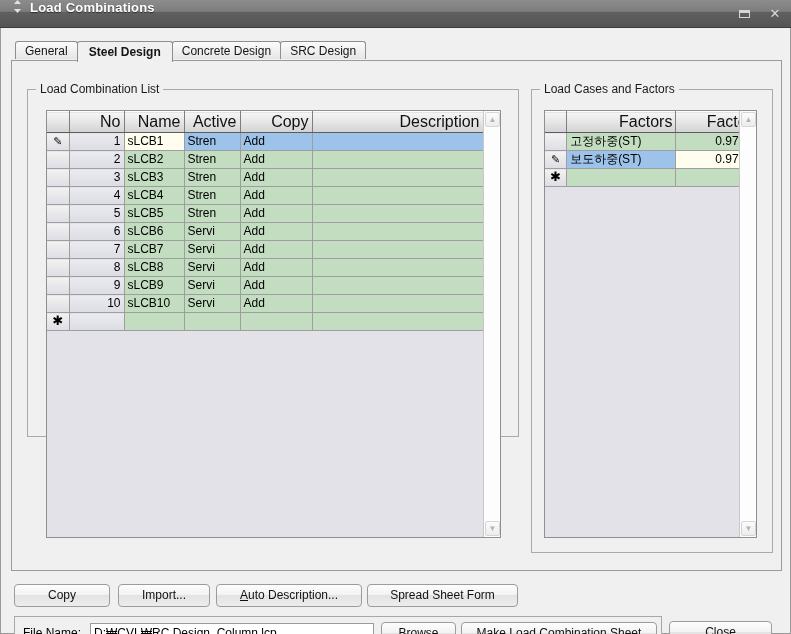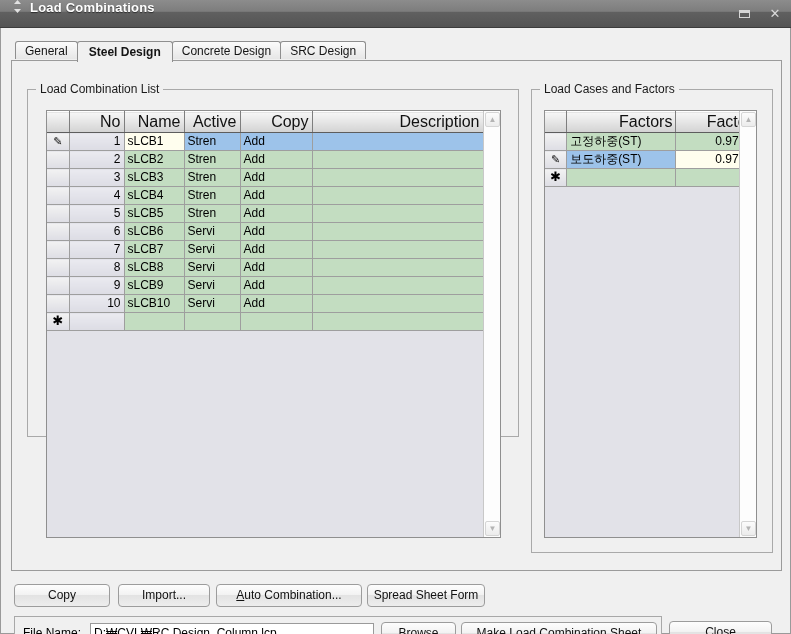--- a/index.html
+++ b/index.html
@@ -267,21 +267,21 @@
     text-align: center;
     line-height: 21px;
     height: 23px;
     white-space: nowrap;
   }
   .btn u { text-decoration: underline; }
 
   #btn-copy    { left: 13px;  top: 556px; width: 96px; }
   #btn-import  { left: 117px; top: 556px; width: 92px; }
   #btn-auto    { left: 215px; top: 556px; width: 146px; }
-  #btn-spread  { left: 366px; top: 556px; width: 118px; }
+  #btn-spread  { left: 366px; top: 556px; width: 151px; }
 
   
   .filebar {
     position: absolute;
     left: 13px; top: 588px;
     width: 648px; height: 34px;
     border: 1px solid #a8a8a8;
     background: #f0f0f0;
     box-sizing: border-box;
   }
@@ -507,21 +507,21 @@
             <div class="sb-arrow up">▲</div>
             <div class="sb-arrow down">▼</div>
           </div>
         </div>
       </div>
 
     </div>
 
     <div class="btn" id="btn-copy">Copy</div>
     <div class="btn" id="btn-import">Import...</div>
-    <div class="btn" id="btn-auto"><u>A</u><span>uto Combination...</span></div>
+    <div class="btn" id="btn-auto"><u>A</u><span>uto Description...</span></div>
     <div class="btn" id="btn-spread">Spread Sheet Form</div>
 
     <div class="filebar">
       <div class="lbl">File Name:</div>
       <div class="fileinput" placeholder="">D:₩CVL₩RC Design_Column.lcp</div>
       <div class="btn inbar" id="btn-browse">Browse</div>
       <div class="btn inbar" id="btn-make">Make Load Combination Sheet</div>
     </div>
 
     <div class="btn" id="btn-close"><u>C</u><span>lose</span></div>

